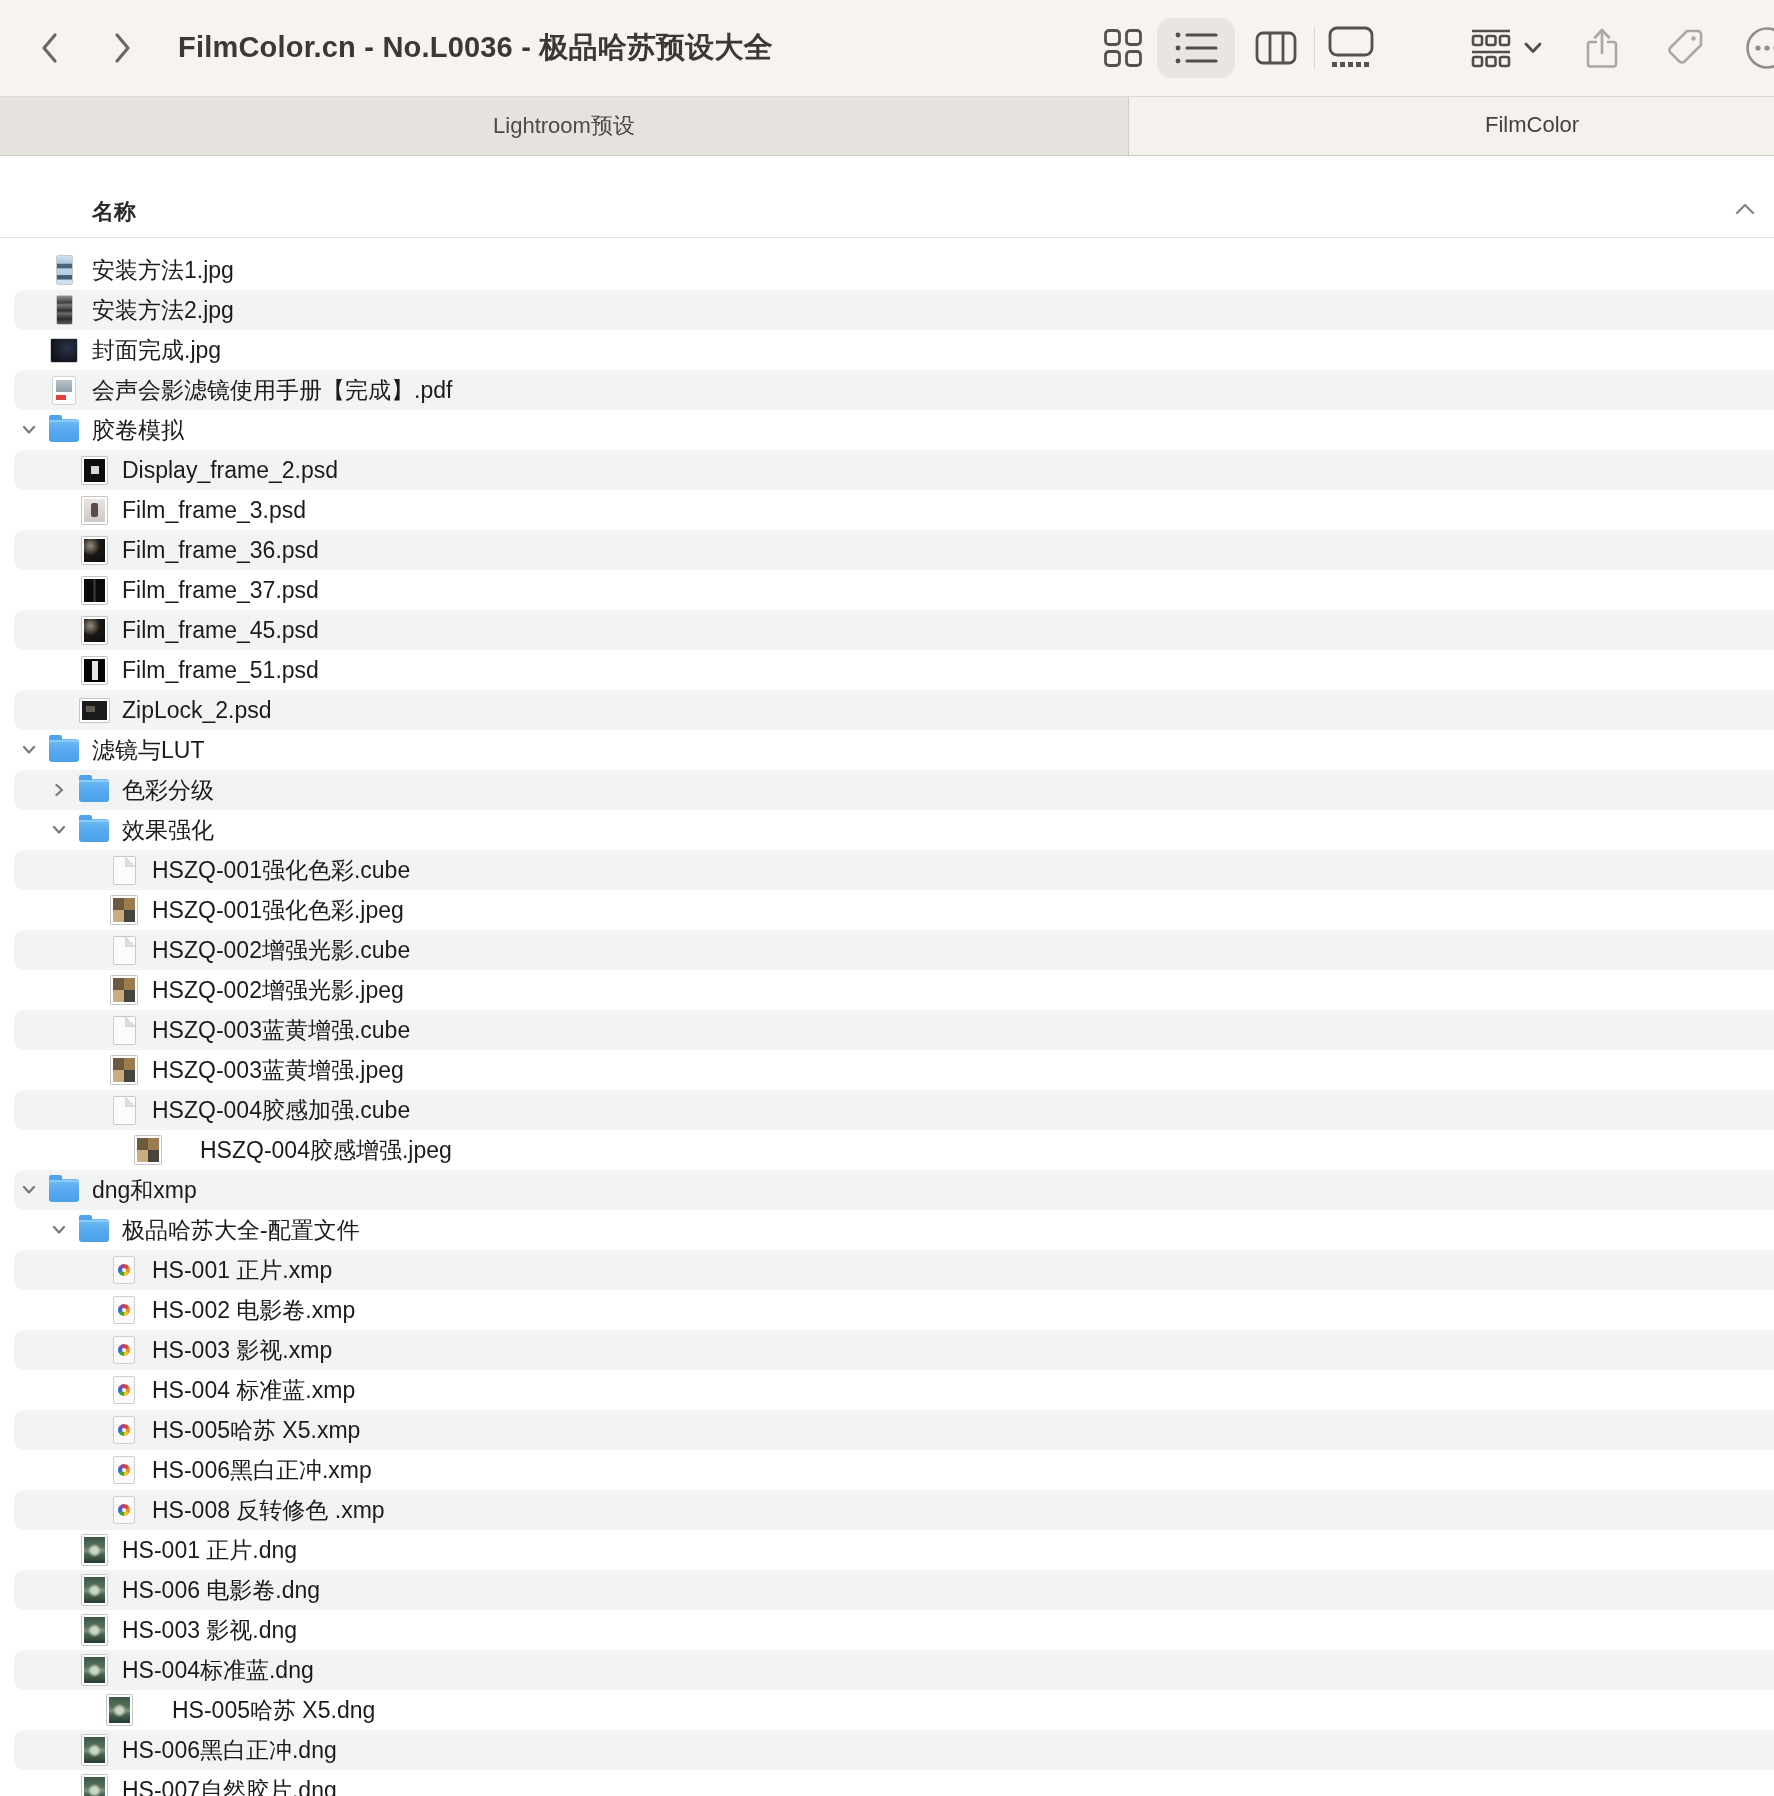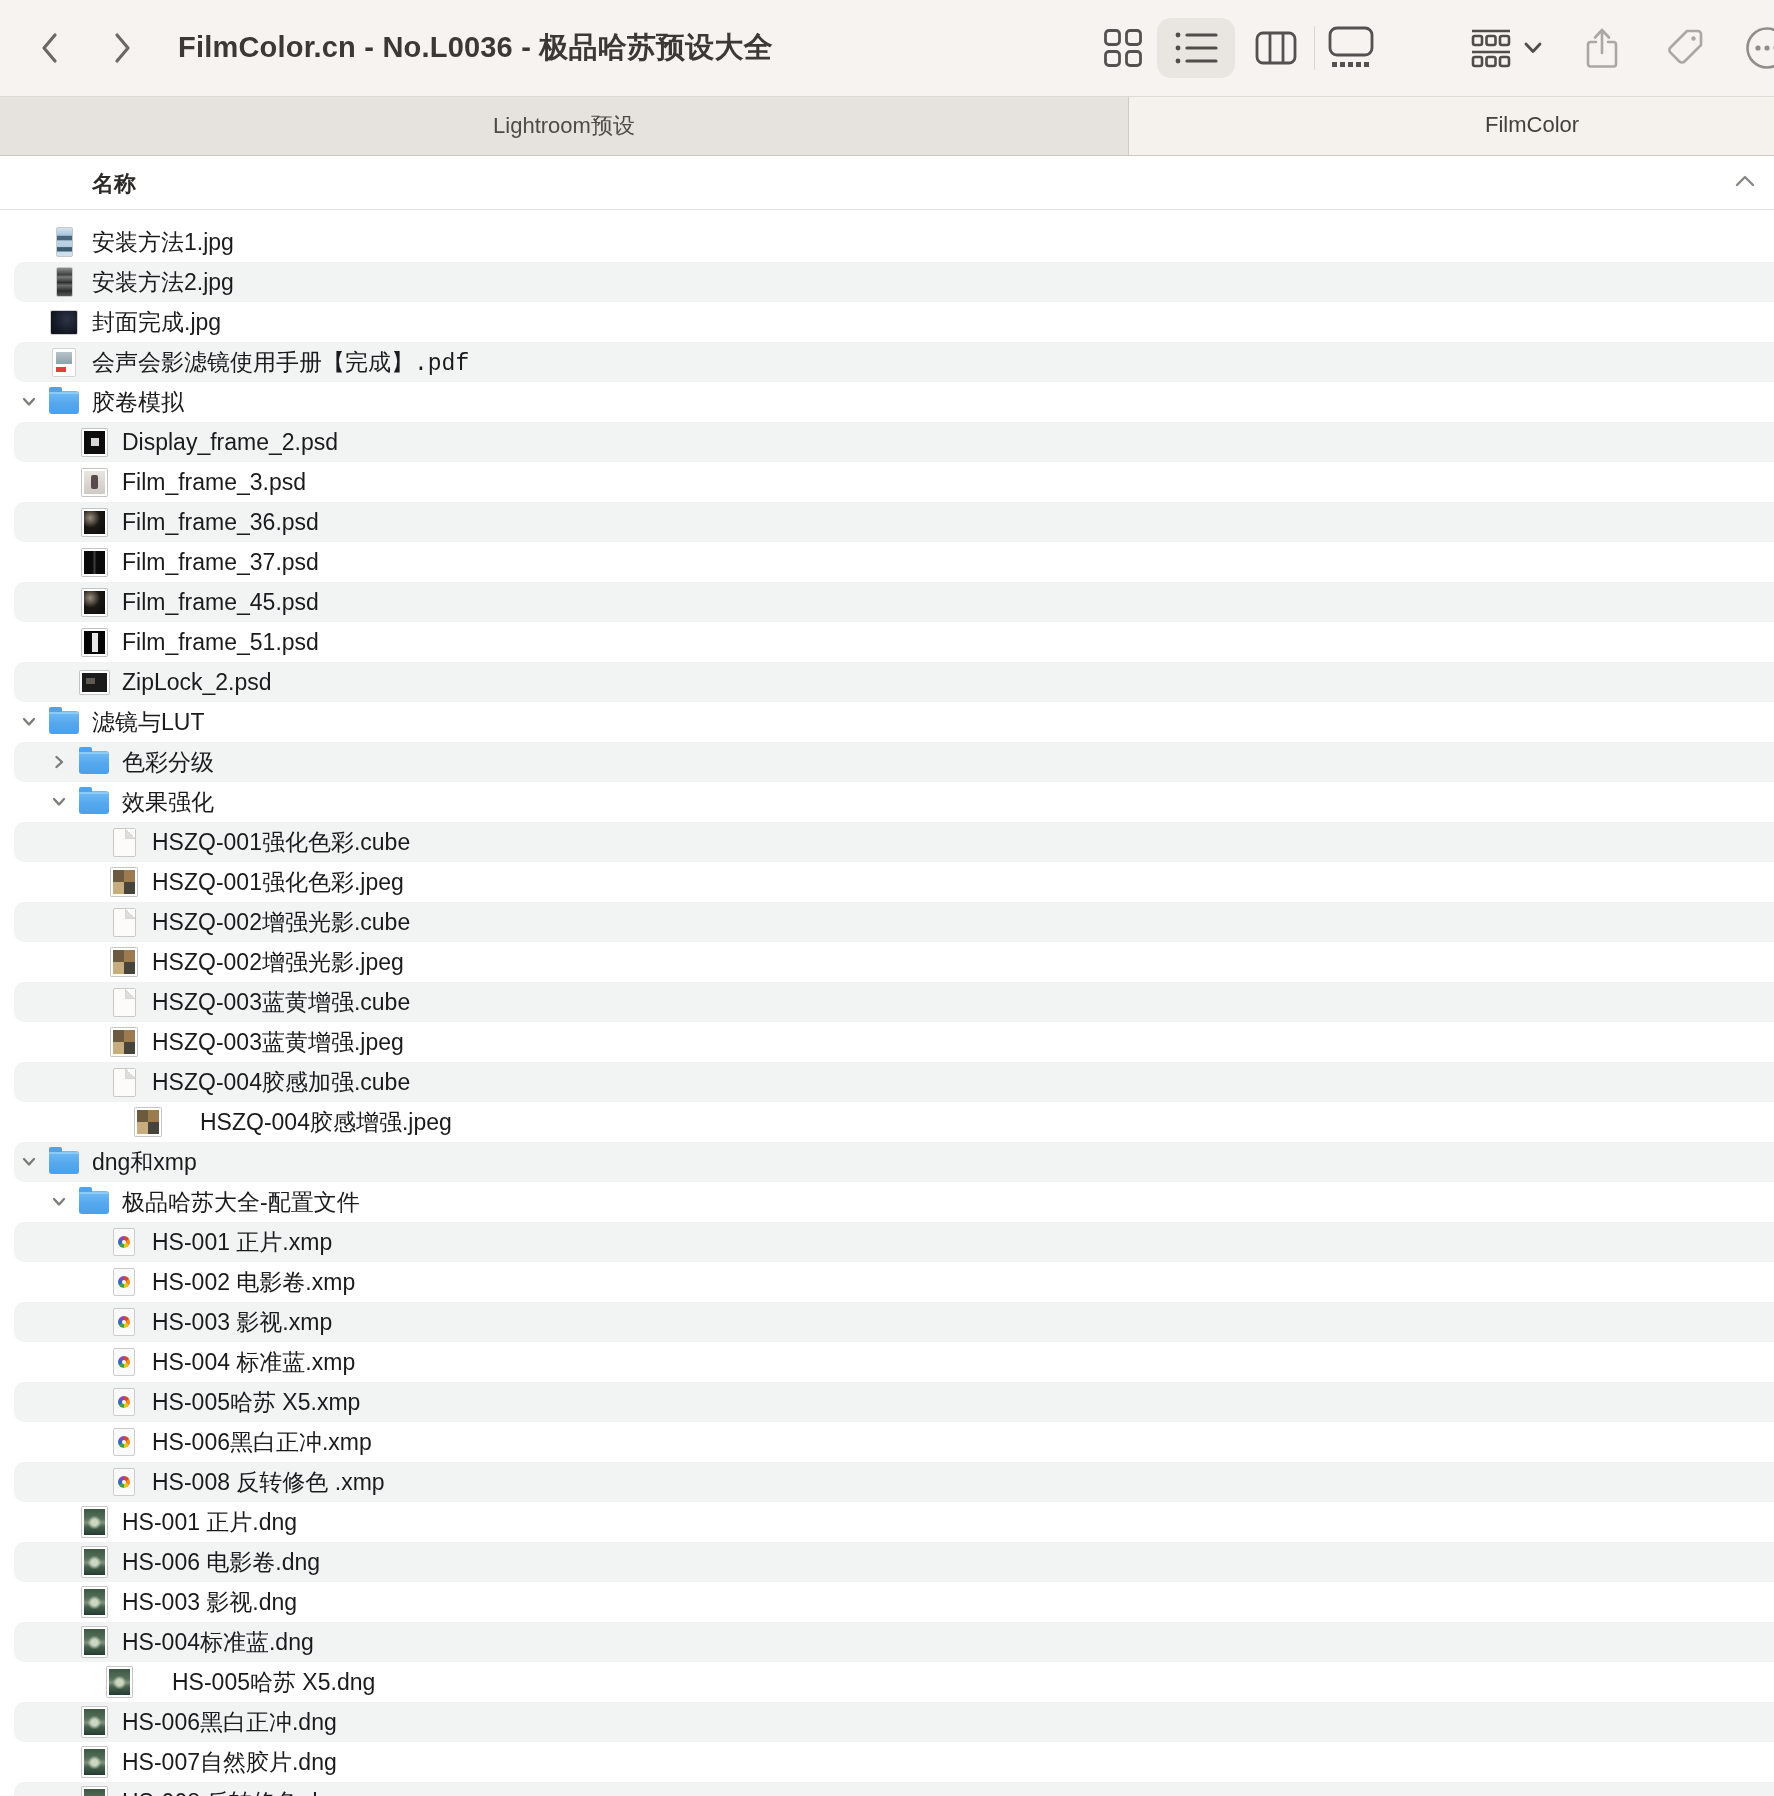--- a/index.html
+++ b/index.html
@@ -32,21 +32,21 @@
     position:relative;height:58px;display:flex;
     background:#f4f1ed;border-bottom:1px solid #ccc8c4;
   }
   .tab{position:relative;display:flex;align-items:center;justify-content:center;
     font-size:22px;color:#4e4a47;}
   .tab.inactive{width:1128px;background:#e6e2de;border-right:1px solid #cfccc8;}
   .tab.active{flex:1;background:#f5f2ee;overflow:hidden;}
   .tab.active .tab-label{position:absolute;left:356px;top:15px;white-space:nowrap;color:#43403d;}
   
   .list-header{
-    position:relative;height:53px;background:#ffffff;border-bottom:1px solid #e2e0de;
+    position:relative;height:53px;background:#ffffff;border-bottom:1px solid #e2e0de;margin-top:28px;
   }
   .col-name{position:absolute;left:92px;top:13px;font-size:22px;font-weight:600;color:#2c2a28;}
   .sort-ind{position:absolute;right:18px;top:18px;}
   
   .file-list{padding-top:12px;}
   .row{height:40px;position:relative;display:flex;align-items:center;}
   .row.alt .stripe{position:absolute;left:14px;right:0;top:0;bottom:0;
     background:#f2f4f4;border-radius:10px 0 0 10px;}
   .row-content{position:relative;display:flex;align-items:center;height:100%;}
   .chev{width:26px;height:100%;flex:none;display:flex;align-items:center;justify-content:center;}
@@ -271,21 +271,21 @@
       </div>
       <div class="icon-slot">
           <div class="fi fi-jpg-cover"></div>
         </div>
       <div class="row-label">封面完成.jpg</div>
     </div>
   </div>
 
   <div class="row alt">
     <div class="stripe"></div>
-    <div class="row-content" style="margin-left: 16px; font-family: Liberation Mono, monospace;">
+    <div class="row-content" style="margin-left: 16px;">
       <div class="chev">
         
         
       </div>
       <div class="icon-slot">
           <div class="fi fi-pdf"></div>
         </div>
       <div class="row-label">会声会影滤镜使用手册【完成】.pdf</div>
     </div>
   </div>

